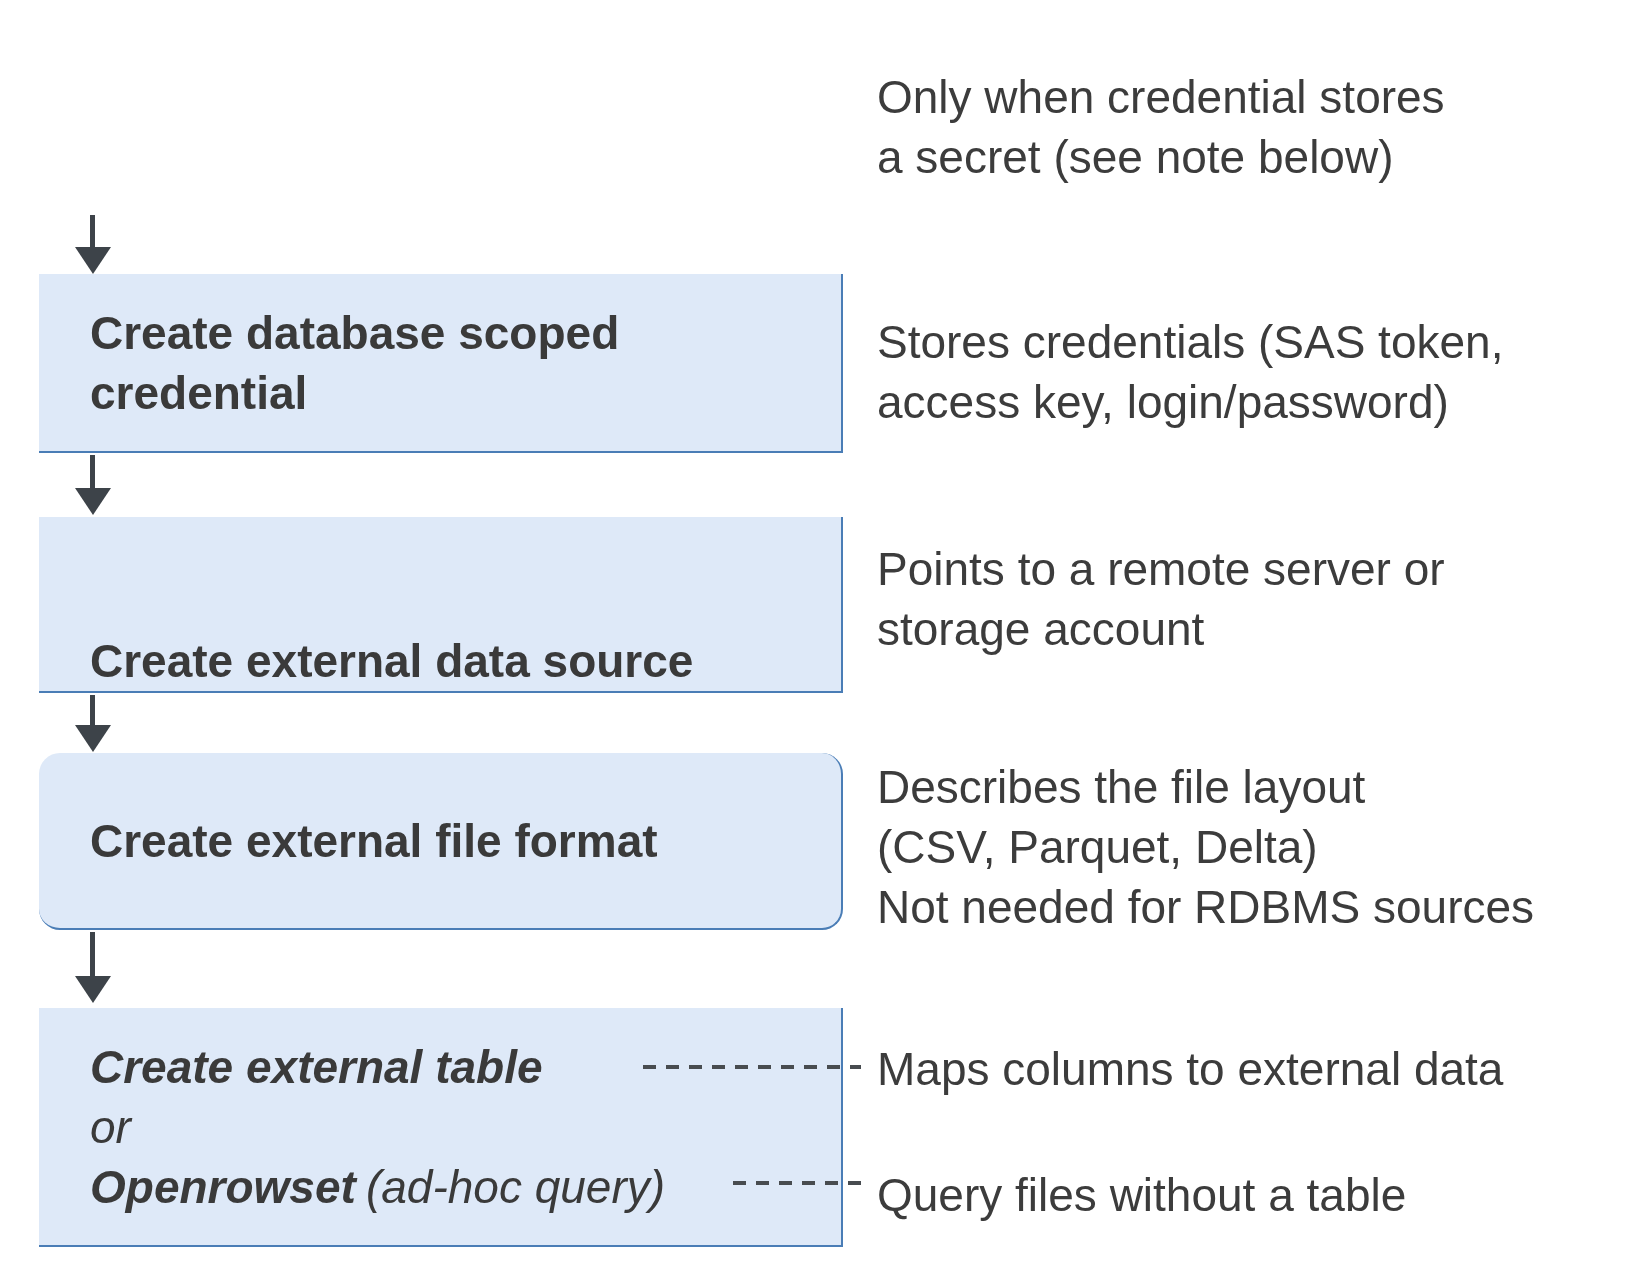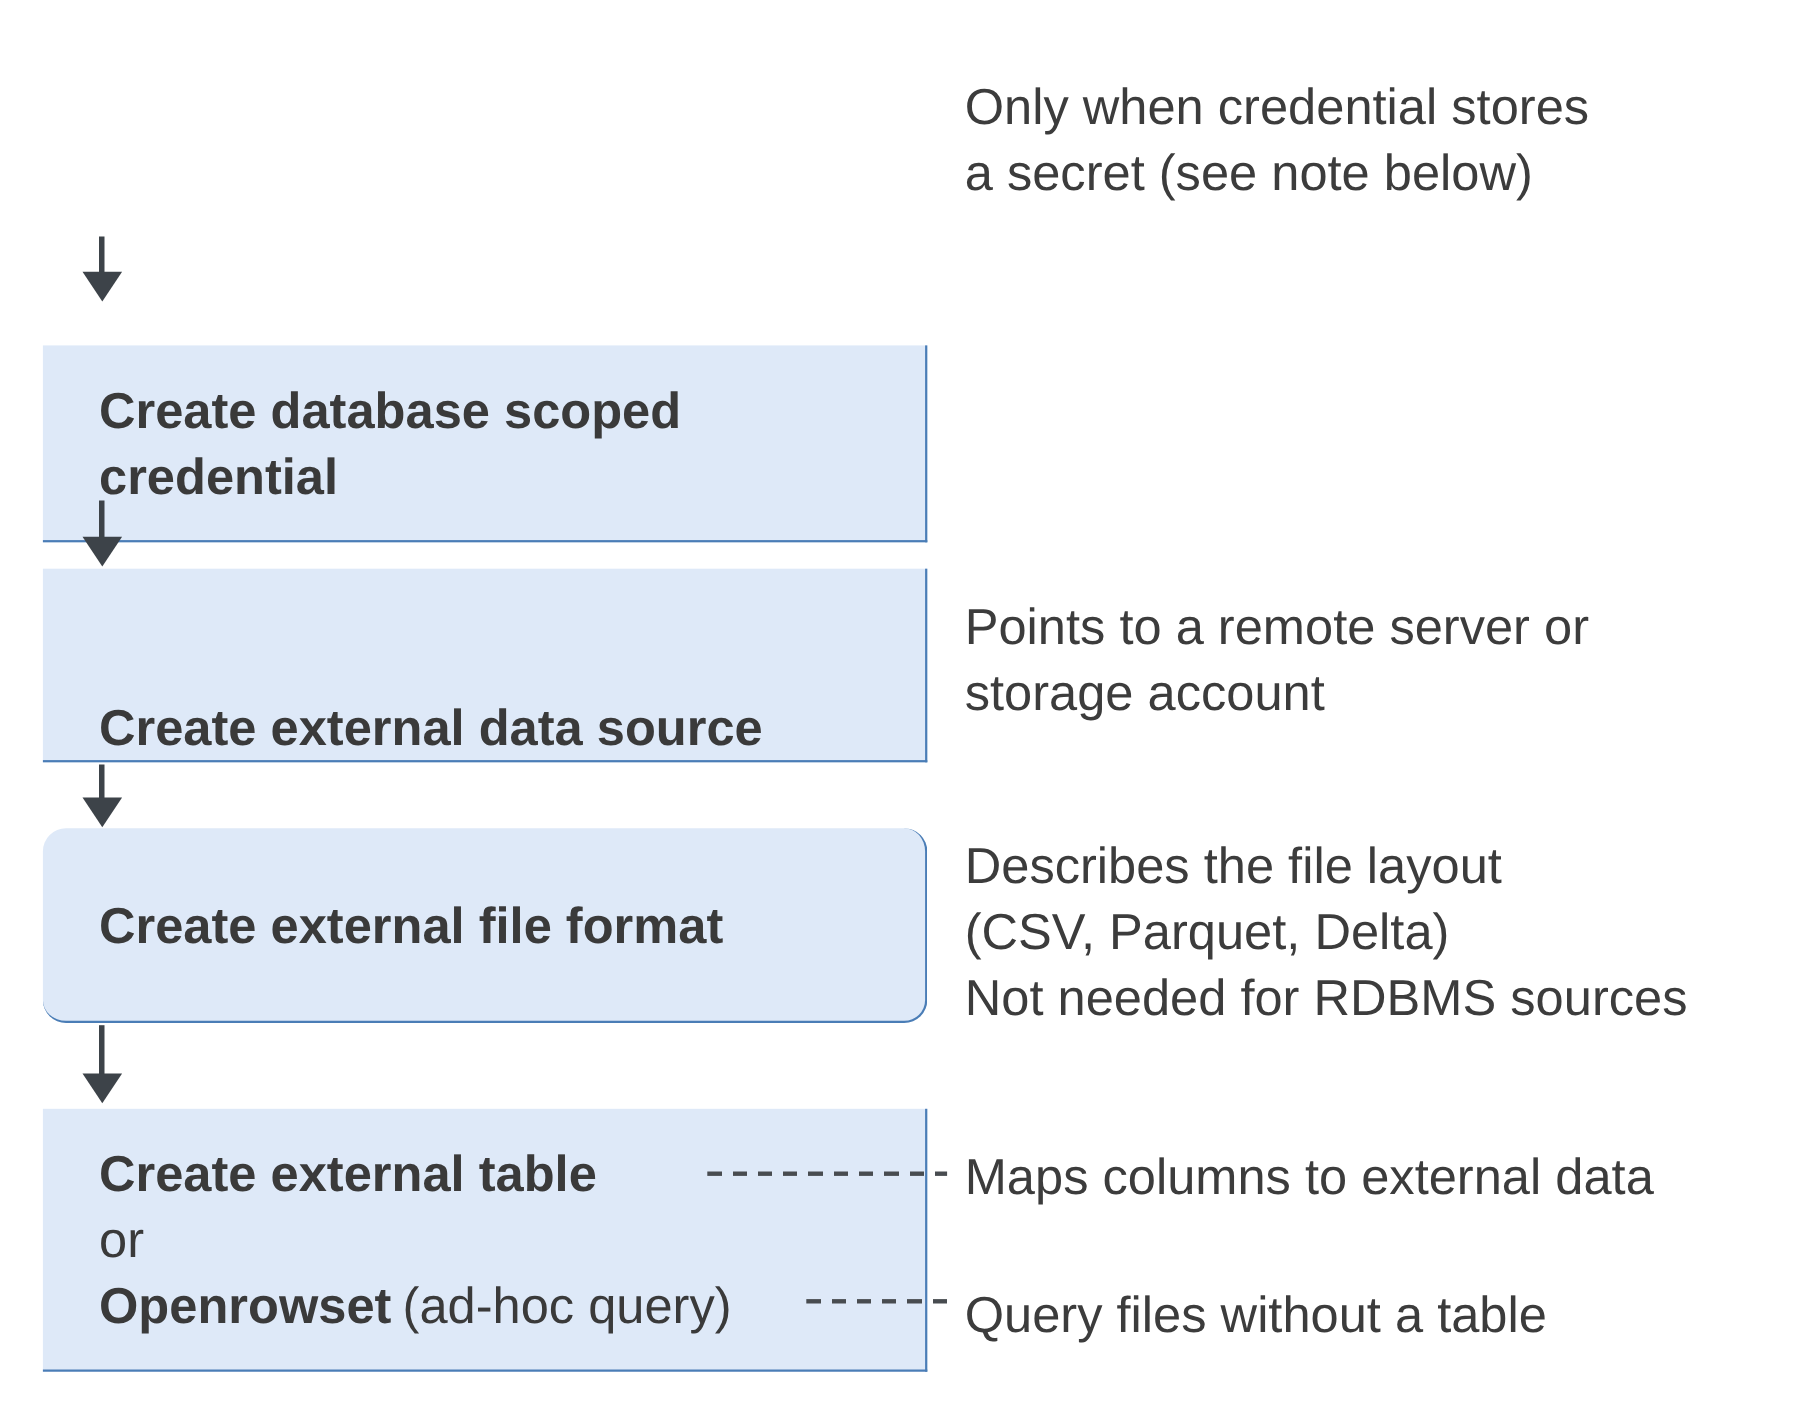--- a/index.html
+++ b/index.html
@@ -38,24 +38,24 @@
     white-space: pre-line;
   }
   .flow-box .box-suffix {
     font-weight: 400;
     white-space: pre-line;
   }
   .inline-bold { font-weight: 700; }
   .inline-regular { font-weight: 400; margin-left: 0.22em; }
 
   #box-1 { top: 35px;   height: 178px; }
-  #box-2 { top: 274px;  height: 179px; margin-top: 40px; }
+  #box-2 { top: 274px;  height: 179px; }
   #box-3 { top: 517px;  height: 176px; justify-content: flex-end; }
   #box-4 { top: 753px;  height: 177px; border-radius: 21px; }
-  #box-5 { top: 1008px; height: 239px; }
+  #box-5 { top: 1008px; height: 239px; font-style: italic; }
 
   
   .arrow {
     position: absolute;
     left: 0;
     width: 0;
     height: 0;
   }
   .arrow .shaft {
     position: absolute;
@@ -152,20 +152,22 @@
   <div class="arrow" id="arrow-4">
     <div class="shaft"></div>
     <div class="head"></div>
   </div>
 
   <div class="dashed-connector" id="dash-1"></div>
   <div class="dashed-connector" id="dash-2"></div>
 
   <div class="description" id="desc-1">Only when credential stores
 a secret (see note below)</div>
+  <div class="description" id="desc-2">Stores credentials (SAS token,
+access key, login/password)</div>
   <div class="description" id="desc-3">Points to a remote server or
 storage account</div>
   <div class="description" id="desc-4">Describes the file layout
 (CSV, Parquet, Delta)
 Not needed for RDBMS sources</div>
   <div class="description" id="desc-5">Maps columns to external data</div>
   <div class="description" id="desc-6">Query files without a table</div>
 
 </div>
 

